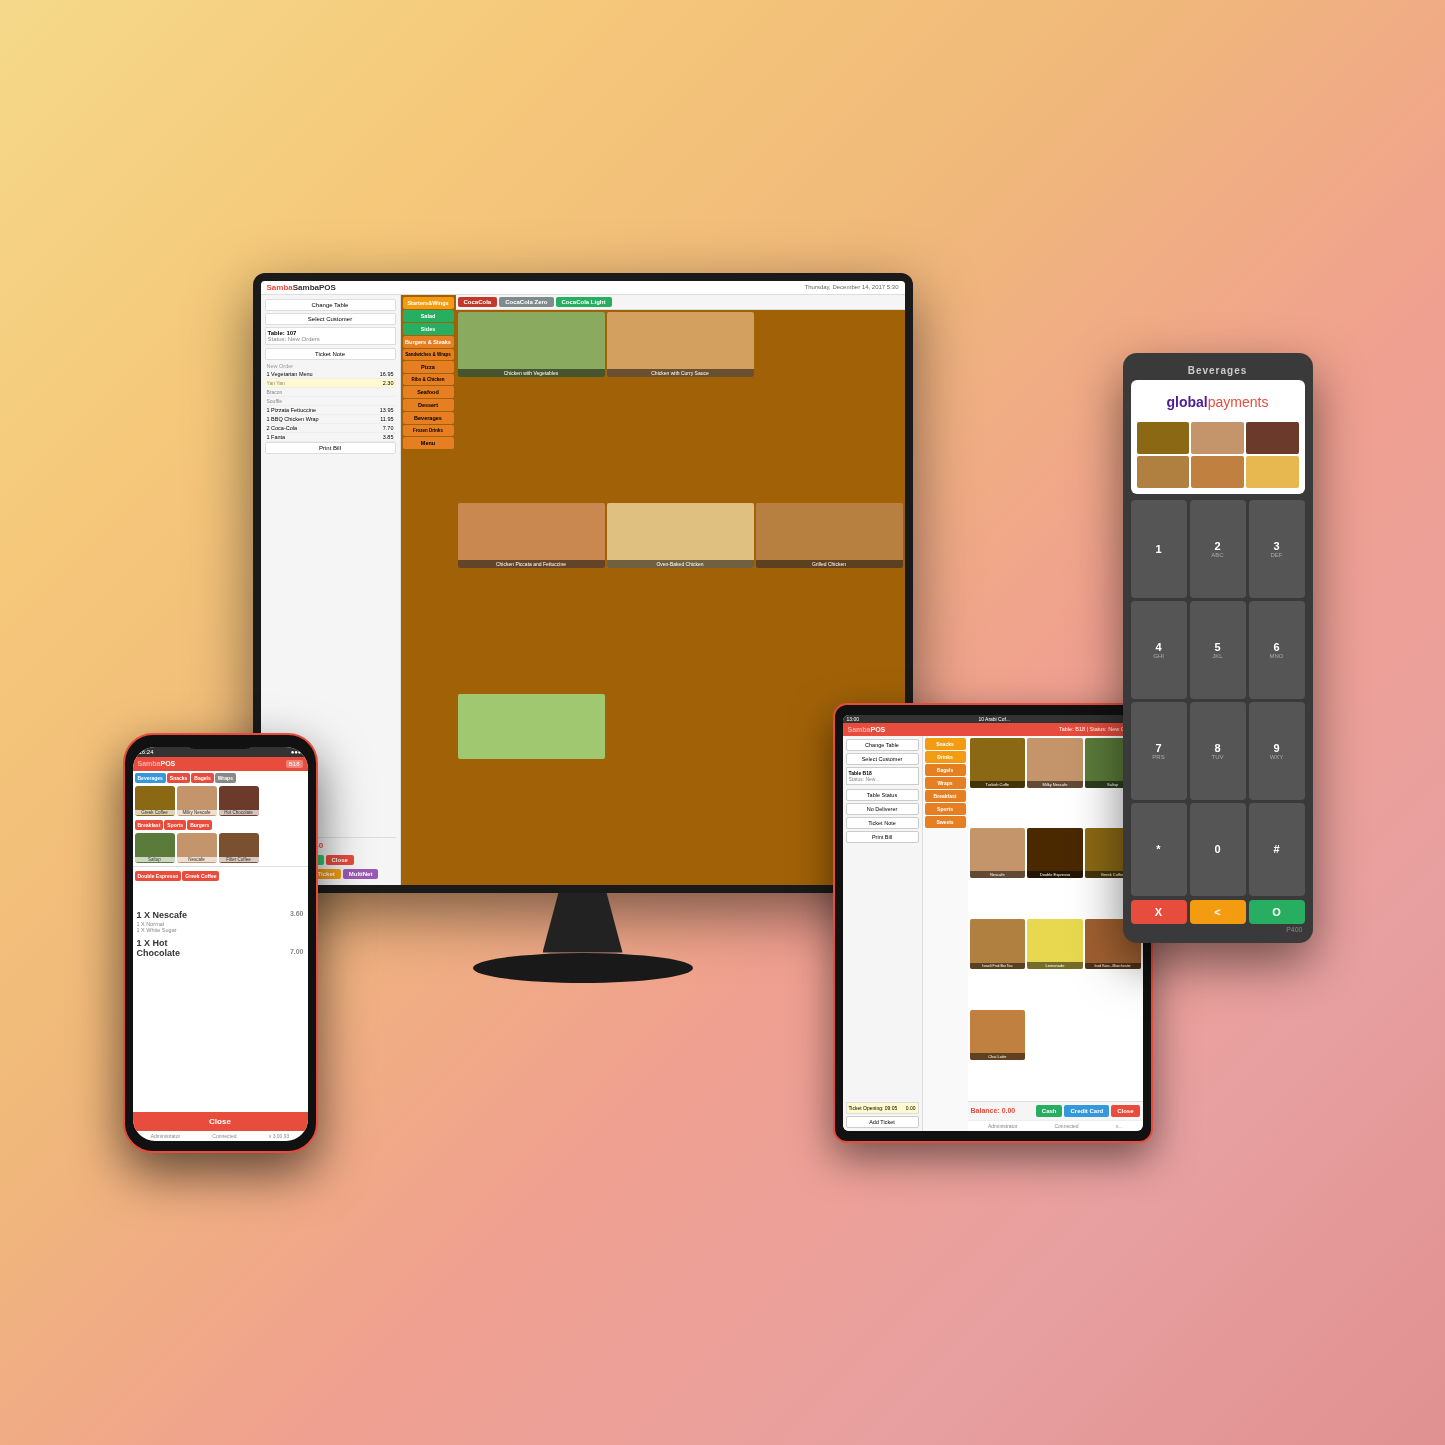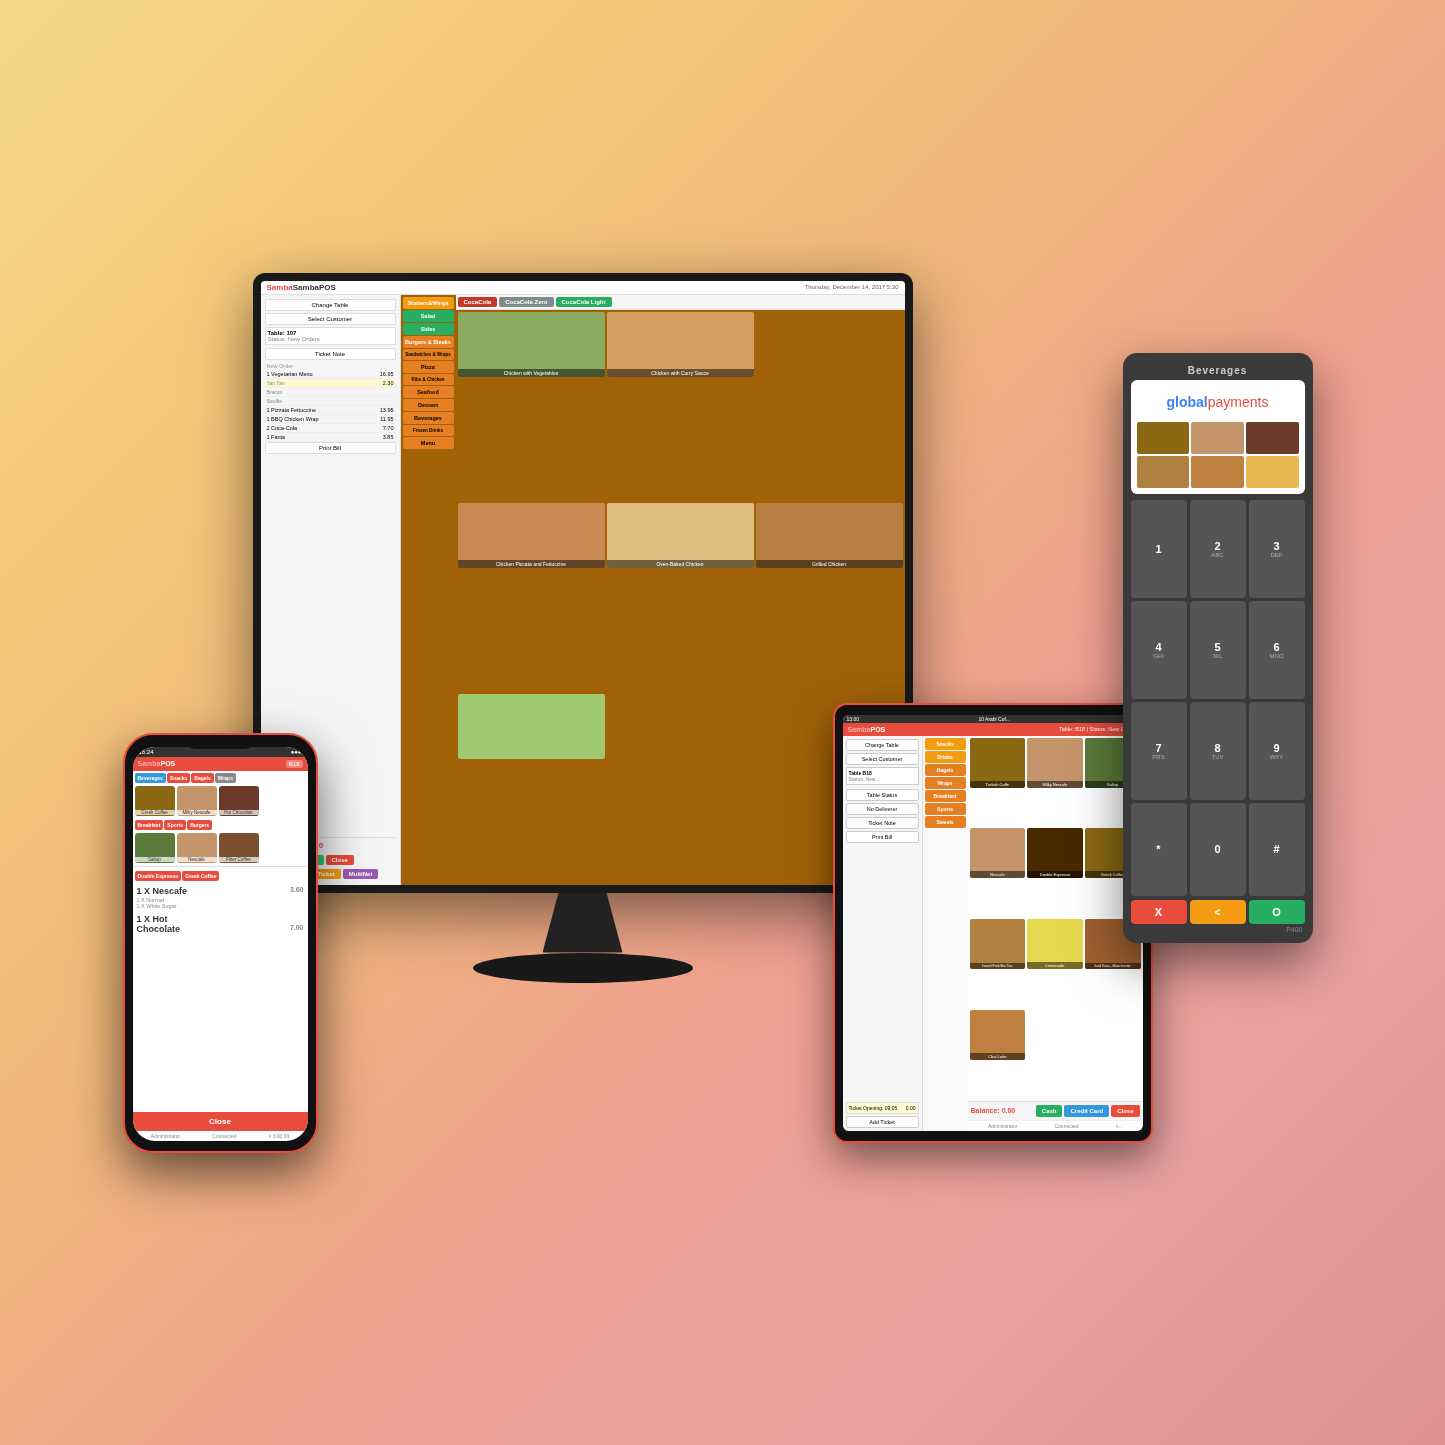--- a/index.html
+++ b/index.html
@@ -341,20 +341,21 @@
       position: absolute;
       bottom: 1px;
       left: 0;
       right: 0;
       background: rgba(255,255,255,0.7);
     }
     .phone-order-list {
       flex: 1;
       padding: 2px 4px;
       overflow: hidden;
+      margin-top: 24px;
     }
     .phone-order-item-big {
       font-size: 9px;
       font-weight: bold;
       color: #333;
       padding: 1px 0;
     }
     .phone-order-sub {
       font-size: 5.5px;
       color: #888;
@@ -942,21 +943,21 @@
   </div>
 
   <div class="terminal-wrapper">
     <div class="terminal-frame">
 
       <div class="terminal-brand">Beverages</div>
 
       <div class="terminal-screen-area">
 
         <div class="terminal-gp-logo">
-          <span class="global" style="font-weight:bold;color:#3b82f6">global</span><span class="payments" style="color:#e74c3c;font-weight:normal">payments</span>
+          <span class="global" style="font-weight:bold;color:#4c1d95">global</span><span class="payments" style="color:#e74c3c;font-weight:normal">payments</span>
         </div>
 
         <div class="terminal-items-grid">
           <div class="terminal-item-thumb" style="background:#8B6914"></div>
           <div class="terminal-item-thumb" style="background:#C4956A"></div>
           <div class="terminal-item-thumb" style="background:#6B3A2A"></div>
           <div class="terminal-item-thumb" style="background:#B08040"></div>
           <div class="terminal-item-thumb" style="background:#C08040"></div>
           <div class="terminal-item-thumb" style="background:#E8B850"></div>
         </div>

